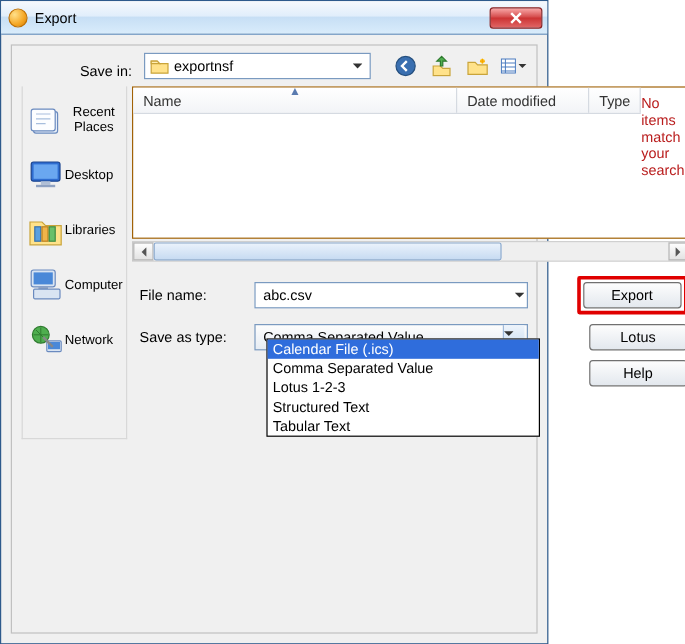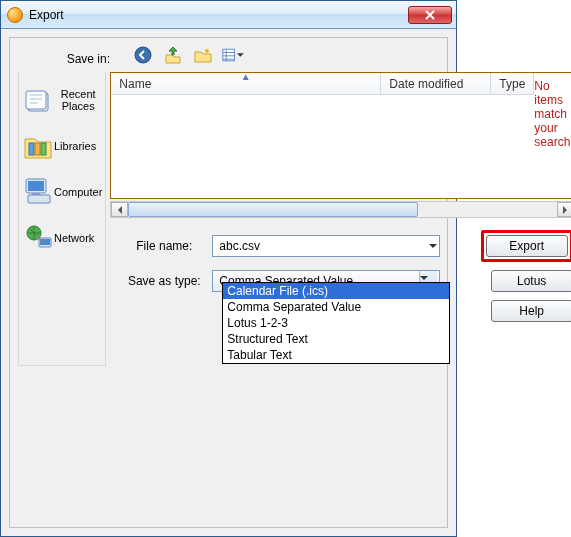--- a/index.html
+++ b/index.html
@@ -206,21 +206,20 @@
     gap: 8px;
     position: relative;
   }
   .brow {
     display: flex;
     align-items: center;
   }
   .brow .blabel {
     width: 102px;
     padding-left: 6px;
-    text-align: center;
   }
   .brow .bcontrol {
     width: 228px;
   }
   .brow .bbtn-area {
     flex: 1;
     display: flex;
     justify-content: flex-end;
     padding-right: 2px;
   }
@@ -279,20 +278,34 @@
       <svg viewBox="0 0 10 10">
         <path d="M1 1 L9 9 M9 1 L1 9" stroke="#fff" stroke-width="2"></path>
       </svg>
     </div>
   </div>
 
   <div class="inner">
 
     <div class="row-savein">
       <div class="label">Save in:</div>
+      <div class="combo">
+        <span class="folder-ico">
+          <svg width="16" height="16" viewBox="0 0 16 16">
+            <path d="M1 4 h5 l2 2 h7 v8 h-14 z" fill="#ffe28a" stroke="#c9a43a"></path>
+            <path d="M1 4 h5 l2 2 h-7 z" fill="#ffedb3" stroke="#c9a43a"></path>
+          </svg>
+        </span>
+        <span class="text">exportnsf</span>
+        <span class="drop">
+          <svg class="chev" viewBox="0 0 8 8">
+              <path d="M0 2 L4 6 L8 2 Z" fill="#333"></path>
+            </svg>
+        </span>
+      </div>
       <div class="toolbar">
         <div class="tbtn">
           <svg width="18" height="18" viewBox="0 0 18 18">
             <circle cx="9" cy="9" r="8" fill="#3a6fb0" stroke="#26507f"></circle>
             <path d="M10 5 L6 9 L10 13" stroke="#fff" stroke-width="2" fill="none"></path>
           </svg>
         </div>
         <div class="tbtn">
           <svg width="18" height="18" viewBox="0 0 18 18">
             <path d="M2 9 h6 l2 2 h6 v6 h-14 z" fill="#ffe28a" stroke="#c9a43a"></path>
@@ -325,20 +338,31 @@
       <div class="places">
         <div class="place">
           <span class="pi">
             <svg width="32" height="32" viewBox="0 0 32 32">
               <rect x="6" y="10" width="20" height="18" rx="2" fill="#e6eef8" stroke="#6a8abf"></rect>
               <rect x="4" y="8" width="20" height="18" rx="2" fill="#fcfdff" stroke="#6a8abf"></rect>
               <path d="M8 12 h12 M8 16 h12 M8 20 h8" stroke="#a7bedd"></path>
             </svg>
           </span>
           <span class="pl">Recent Places</span>
+        </div>
+        <div class="place">
+          <span class="pi">
+            <svg width="32" height="32" viewBox="0 0 32 32">
+              <rect x="4" y="6" width="24" height="16" rx="2" fill="#2f6dd0" stroke="#1c4690"></rect>
+              <rect x="6" y="8" width="20" height="12" fill="#6aa7f0"></rect>
+              <rect x="12" y="22" width="8" height="3" fill="#b0bfd6"></rect>
+              <rect x="8" y="25" width="16" height="2" fill="#8fa2c2"></rect>
+            </svg>
+          </span>
+          <span class="pl">Desktop</span>
         </div>
         <div class="place">
           <span class="pi">
             <svg width="32" height="32" viewBox="0 0 32 32">
               <path d="M3 10 h10 l3 3 h13 v16 h-26 z" fill="#ffe28a" stroke="#c9a43a"></path>
               <rect x="7" y="14" width="5" height="12" fill="#5aa0e0" stroke="#3a72a8"></rect>
               <rect x="13" y="14" width="5" height="12" fill="#f0b44a" stroke="#bb8020"></rect>
               <rect x="19" y="14" width="5" height="12" fill="#6ac06a" stroke="#3f8a3f"></rect>
             </svg>
           </span>

